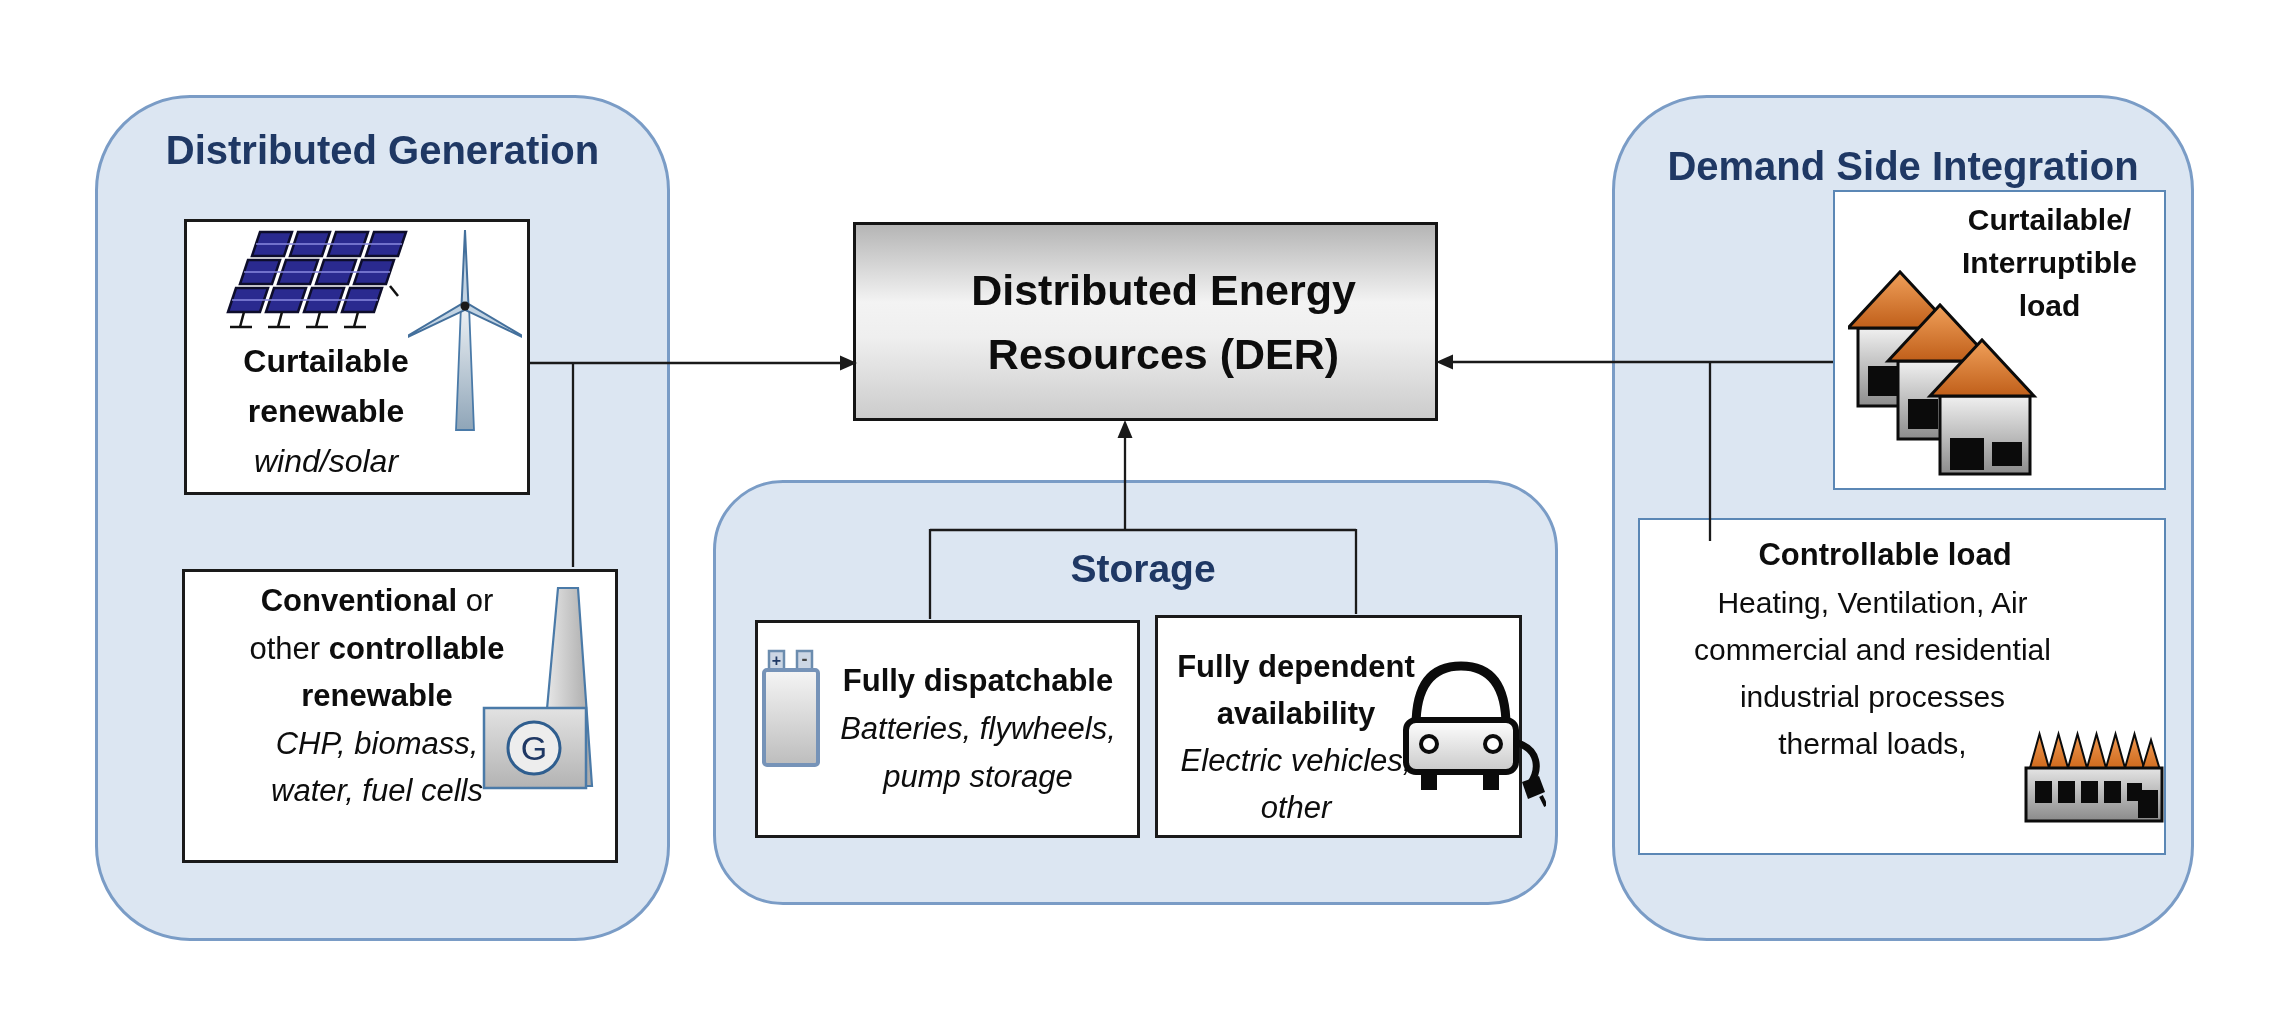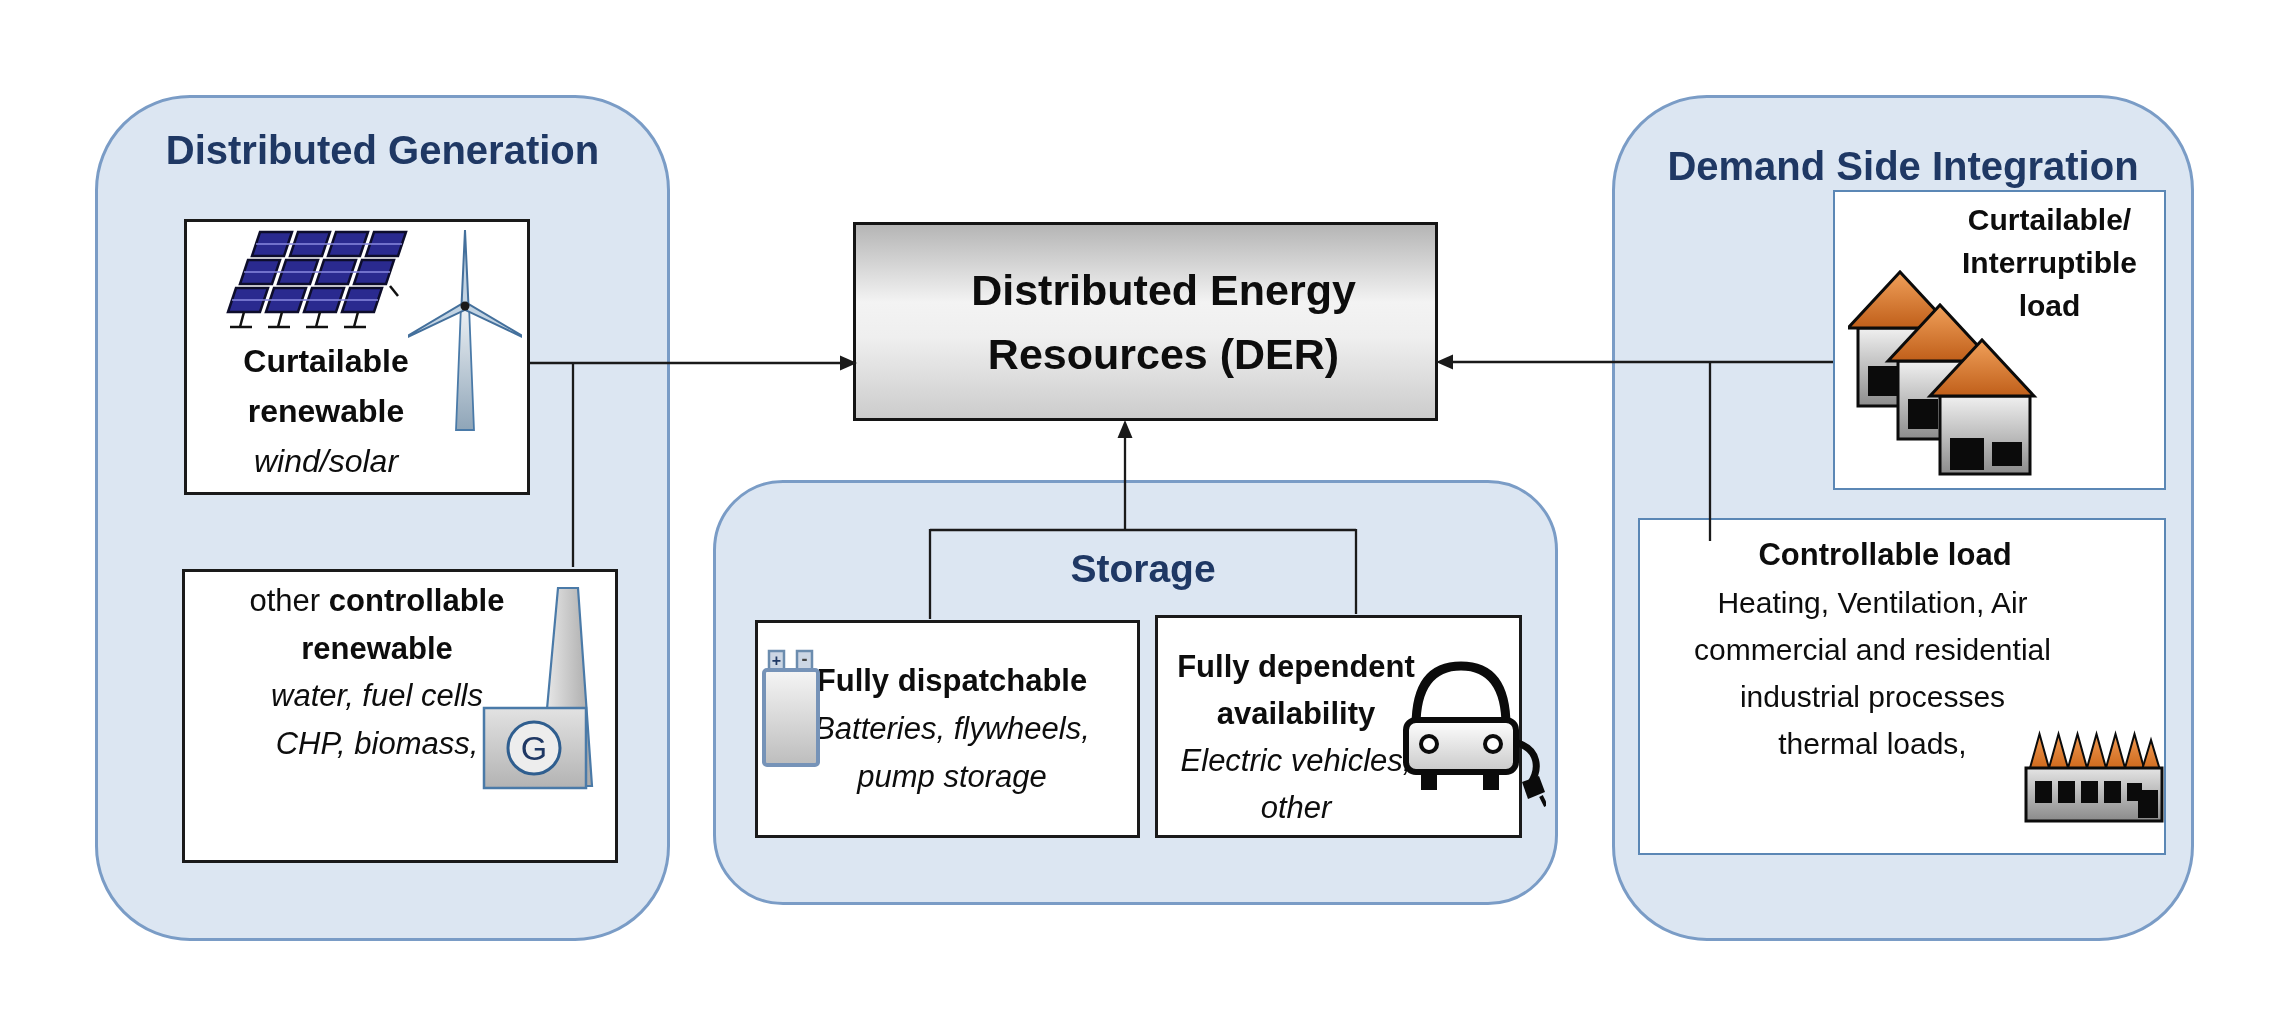--- a/index.html
+++ b/index.html
@@ -150,43 +150,44 @@
           <stop offset="1" stop-color="#b3b3b3"></stop>
       </linearGradient>
     </defs>
     <polygon points="80,6 100,6 114,204 62,204" fill="url(#chm)" stroke="#4a7aa8" stroke-width="2.2"></polygon>
     <rect x="6" y="126" width="102" height="80" fill="url(#gbx)" stroke="#4a7aa8" stroke-width="2.5"></rect>
     <circle cx="56" cy="166" r="26" fill="#ededed" stroke="#2f5e8f" stroke-width="3"></circle>
     <text x="56" y="178" text-anchor="middle" font-size="34" fill="#1f3864">G</text>
   </svg>
 
   <div class="txt fs31" style="left:192px;top:577px;width:370px;line-height:47.5px;">
+    <div><span class="b">Conventional</span><span> or</span></div>
     <div><span>other </span><span class="b">controllable</span></div>
     <div class="b">renewable</div>
+    <div class="i">CHP, biomass,</div>
     <div class="i">water, fuel cells</div>
-    <div class="i">CHP, biomass,</div>
   </div>
 
   <div class="white-box" style="left:755px;top:620px;width:385px;height:218px;"></div>
 
   <svg class="icon" style="left:762px;top:648px;" width="60" height="120" viewBox="0 0 60 120">
     <defs>
       <linearGradient id="bat" x1="0" y1="0" x2="0" y2="1">
         <stop offset="0" stop-color="#f5f5f5"></stop>
           <stop offset="1" stop-color="#bdbdbd"></stop>
       </linearGradient>
     </defs>
     <rect x="7" y="3" width="15" height="19" fill="#ccd6e4" stroke="#6b8cae" stroke-width="2.5"></rect>
     <rect x="35" y="3" width="15" height="19" fill="#ccd6e4" stroke="#6b8cae" stroke-width="2.5"></rect>
     <text x="14.5" y="18" text-anchor="middle" font-size="16" font-weight="bold" fill="#1f3864">+</text>
     <text x="42.5" y="17" text-anchor="middle" font-size="18" font-weight="bold" fill="#444">-</text>
     <rect x="2" y="22" width="54" height="95" rx="3" fill="url(#bat)" stroke="#7693b8" stroke-width="4"></rect>
   </svg>
 
-  <div class="txt fs31" style="left:796px;top:657px;width:312px;line-height:48px;">
+  <div class="txt fs31" style="left:822px;top:657px;width:312px;line-height:48px;">
     <div class="b">Fully dispatchable</div>
     <div class="i">Batteries, flywheels,</div>
     <div class="i">pump storage</div>
   </div>
 
   <div class="white-box" style="left:1155px;top:615px;width:367px;height:223px;"></div>
 
   <svg class="icon" style="left:1394px;top:650px;" width="152" height="162" viewBox="0 0 152 162">
     <defs>
       <linearGradient id="evb" x1="0" y1="0" x2="0" y2="1">

